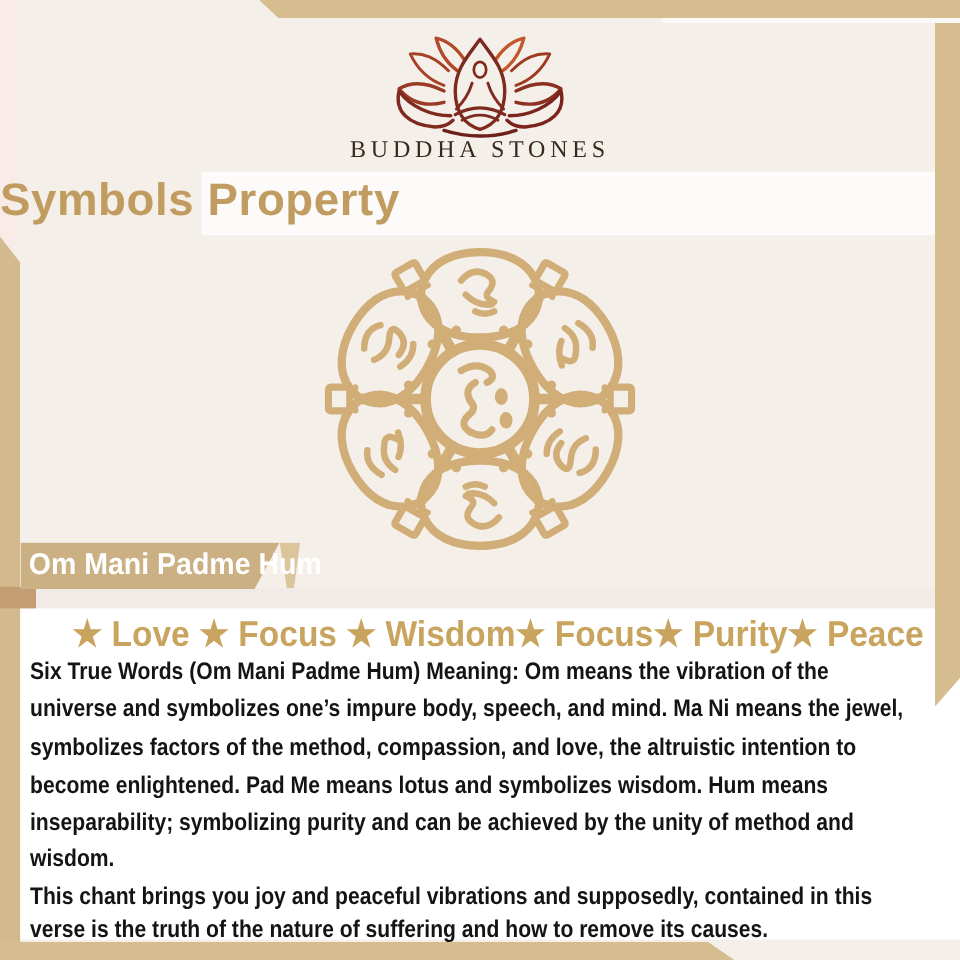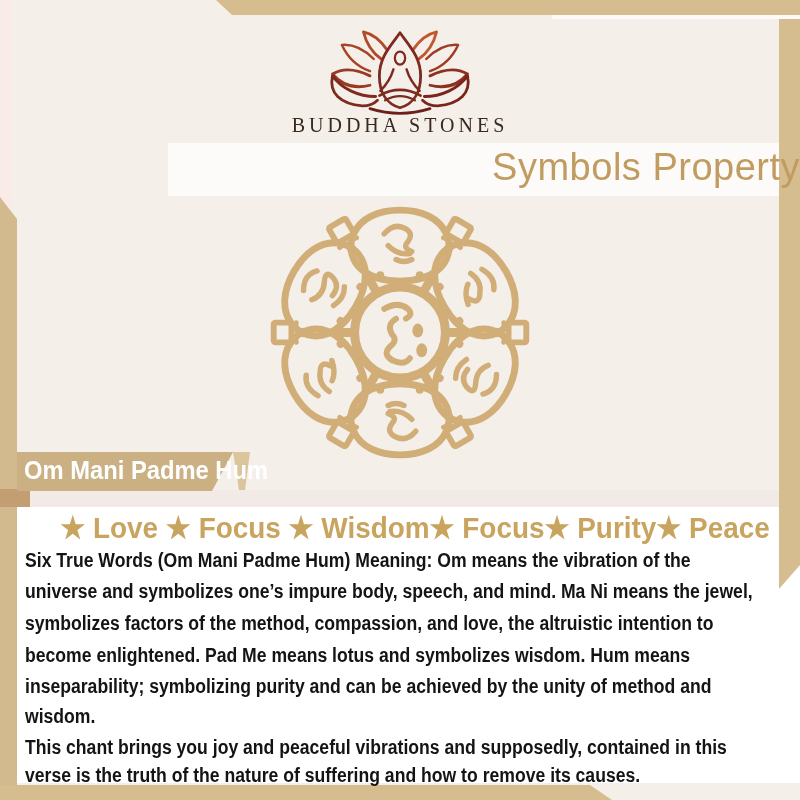--- a/index.html
+++ b/index.html
@@ -27,22 +27,22 @@
   
   .banner{left:17px;top:452px;width:216px;height:39px;background:#cbb083;
     clip-path:polygon(0 0,216px 0,195px 39px,0 39px);}
   .banner-fold{left:233px;top:452px;width:18px;height:39px;background:#dbc59c;
     clip-path:polygon(0 0,17px 0,12px 38px,6px 38px);}
   .banner-label{left:24px;top:456px;color:#ffffff;font-size:25px;font-weight:700;
     white-space:nowrap;transform:scaleX(.95);transform-origin:0 0;letter-spacing:0;}
   
   .brand-name{left:0;right:0;top:114px;text-align:center;color:#38291f;
     font-family:"Liberation Serif",serif;font-size:20px;letter-spacing:4px;white-space:nowrap;}
-  .page-title{left:0;right:0;top:146px;text-align:right;color:#c19c61;
-    font-size:38px;font-weight:400;letter-spacing:.5px;}
+  .page-title{left:0;right:0;top:146px;text-align:left;color:#c19c61;
+    font-size:38px;font-weight:700;letter-spacing:.5px;}
   .tagline{left:30px;right:0;top:510px;text-align:center;color:#c8a45f;
     font-size:30px;font-weight:700;white-space:nowrap;
     transform:scaleX(.93);transform-origin:50% 0;}
   .body-text{left:25px;top:549px;width:775px;color:#141414;}
   .line{position:absolute;left:0;white-space:nowrap;font-size:20px;font-weight:700;
     transform:scaleX(.88);transform-origin:0 0;letter-spacing:0;}
 </style>
 </head>
 <body>
 

